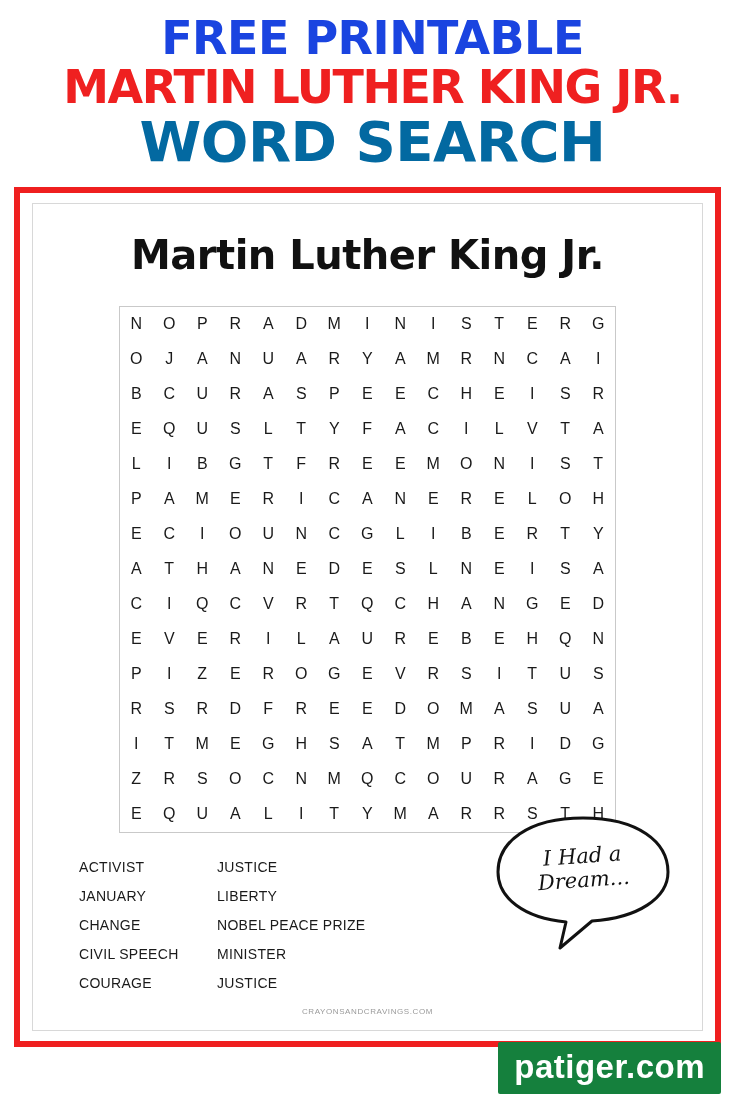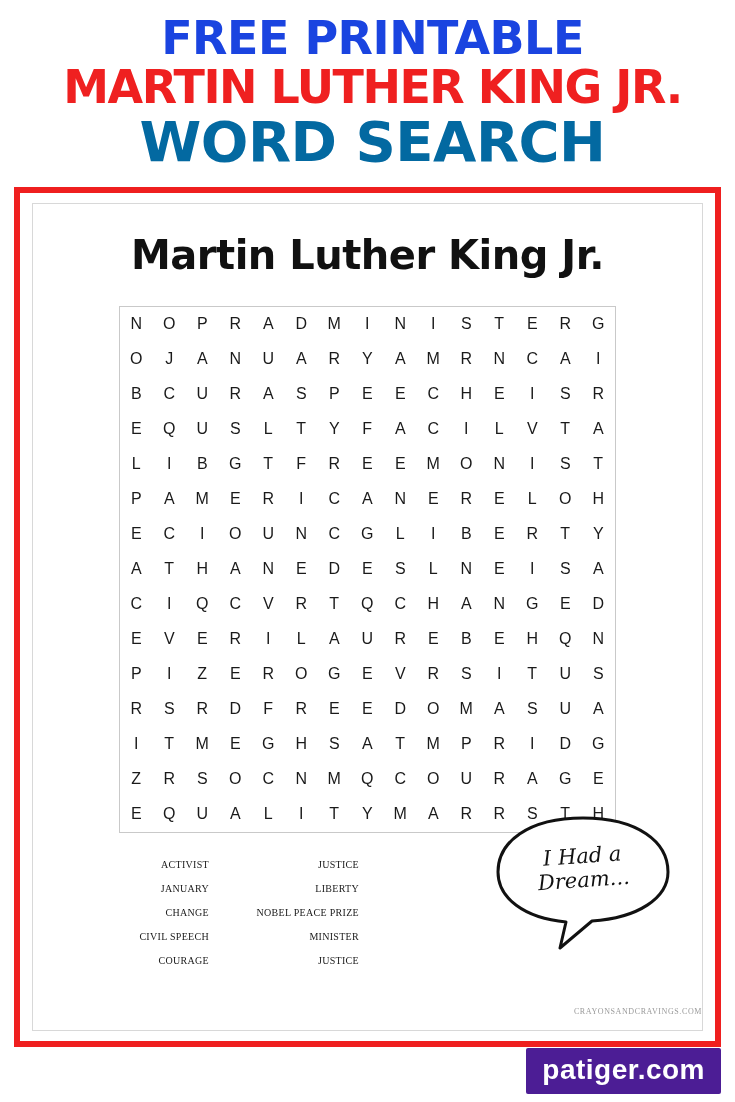--- a/index.html
+++ b/index.html
@@ -94,29 +94,29 @@
   .wordlist {
     display: flex;
     margin: 26px 0 0 46px;
     width: 400px;
   }
   .word-col {
     width: 130px;
   }
   .word-col.wide {
     width: 150px;
+    margin-left: 8px;
   }
   .word-item {
-    font-family: Liberation Serif, serif;
-    font-size: 10px;
+    font-family: Liberation Sans, sans-serif;
+    font-size: 14px;
     letter-spacing: 0.3px;
     color: #1a1a1a;
     margin-bottom: 13px;
     white-space: nowrap;
-    text-align: right;
   }
 
   
   .bubble-wrap {
     position: absolute;
     right: 24px;
     bottom: 78px;
     width: 190px;
     height: 140px;
   }
@@ -132,37 +132,37 @@
     line-height: 1.15;
     text-align: center;
     transform: rotate(-4deg);
   }
 
   .credit {
     position: absolute;
     bottom: 14px;
     left: 0;
     right: 0;
-    text-align: right;
-    font-family: Liberation Serif, serif;
+    text-align: center;
+    font-family: Liberation Sans, sans-serif;
     font-size: 8px;
     letter-spacing: 0.6px;
     color: #9a9a9a;
   }
 
   
   .watermark {
     position: absolute;
     right: 14px;
     bottom: 8px;
-    background: #4c1d95;
+    background: #15803d;
     color: #ffffff;
     font-family: "Liberation Sans", sans-serif;
     font-weight: bold;
-    font-size: 28px;
+    font-size: 33px;
     padding: 6px 16px 8px 16px;
     letter-spacing: 0.5px;
     border-radius: 2px;
   }
 </style>
 </head>
 <body>
 
 <div class="header">
   <div class="header-line line1">FREE PRINTABLE</div>

